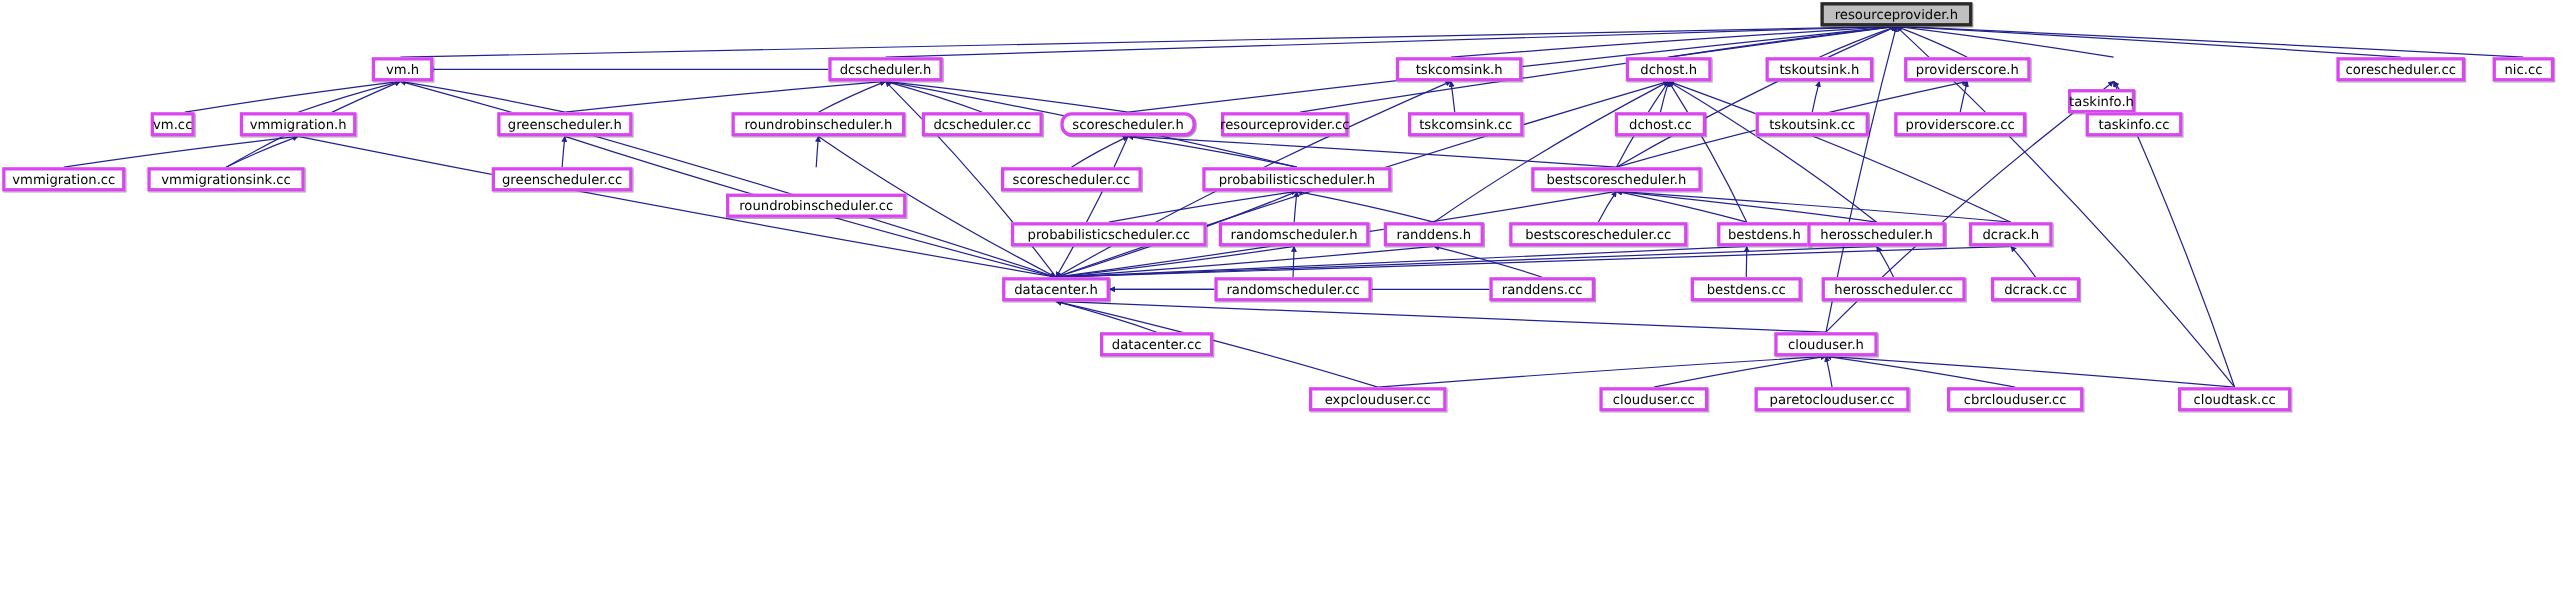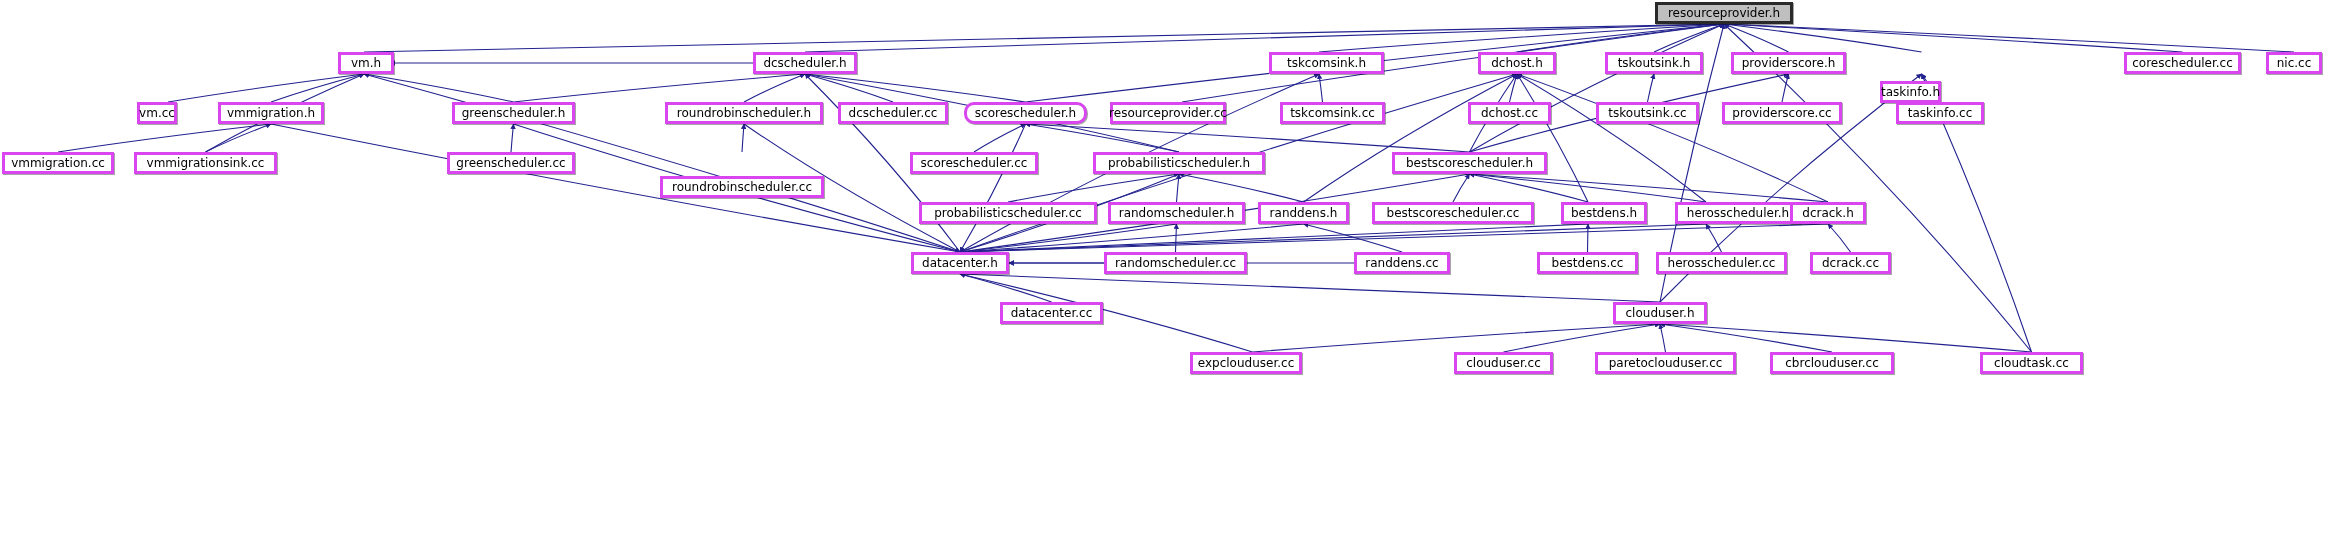--- a/index.html
+++ b/index.html
@@ -202,21 +202,21 @@
       </div>
       <div class="node" style="left: 1258px; top: 202px; width: 91px;">
         <span class="lbl">randdens.h</span>
       </div>
       <div class="node" style="left: 1372px; top: 202px; width: 162px;">
         <span class="lbl">bestscorescheduler.cc</span>
       </div>
       <div class="node" style="left: 1545px; top: 202px; width: 86px; margin-left: 16px;">
         <span class="lbl">bestdens.h</span>
       </div>
-      <div class="node" style="left: 1643px; top: 202px; width: 126px; margin-left: 32px;">
+      <div class="node" style="left: 1643px; top: 202px; width: 126px;">
         <span class="lbl">herosscheduler.h</span>
       </div>
       <div class="node" style="left: 1790px; top: 202px; width: 76px;">
         <span class="lbl">dcrack.h</span>
       </div>
       <div class="node" style="left: 911px; top: 252px; width: 98px;">
         <span class="lbl">datacenter.h</span>
       </div>
       <div class="node" style="left: 1104px; top: 252px; width: 143px;">
         <span class="lbl">randomscheduler.cc</span>
@@ -232,21 +232,21 @@
       </div>
       <div class="node" style="left: 1810px; top: 252px; width: 81px;">
         <span class="lbl">dcrack.cc</span>
       </div>
       <div class="node" style="left: 1000px; top: 302px; width: 103px;">
         <span class="lbl">datacenter.cc</span>
       </div>
       <div class="node" style="left: 1613px; top: 302px; width: 94px;">
         <span class="lbl">clouduser.h</span>
       </div>
-      <div class="node" style="left: 1190px; top: 352px; width: 112px;">
+      <div class="node" style="left: 1190px; top: 352px; width: 125px;">
         <span class="lbl">expclouduser.cc</span>
       </div>
       <div class="node" style="left: 1454px; top: 352px; width: 99px;">
         <span class="lbl">clouduser.cc</span>
       </div>
       <div class="node" style="left: 1595px; top: 352px; width: 141px;">
         <span class="lbl">paretoclouduser.cc</span>
       </div>
       <div class="node" style="left: 1770px; top: 352px; width: 124px;">
         <span class="lbl">cbrclouduser.cc</span>

